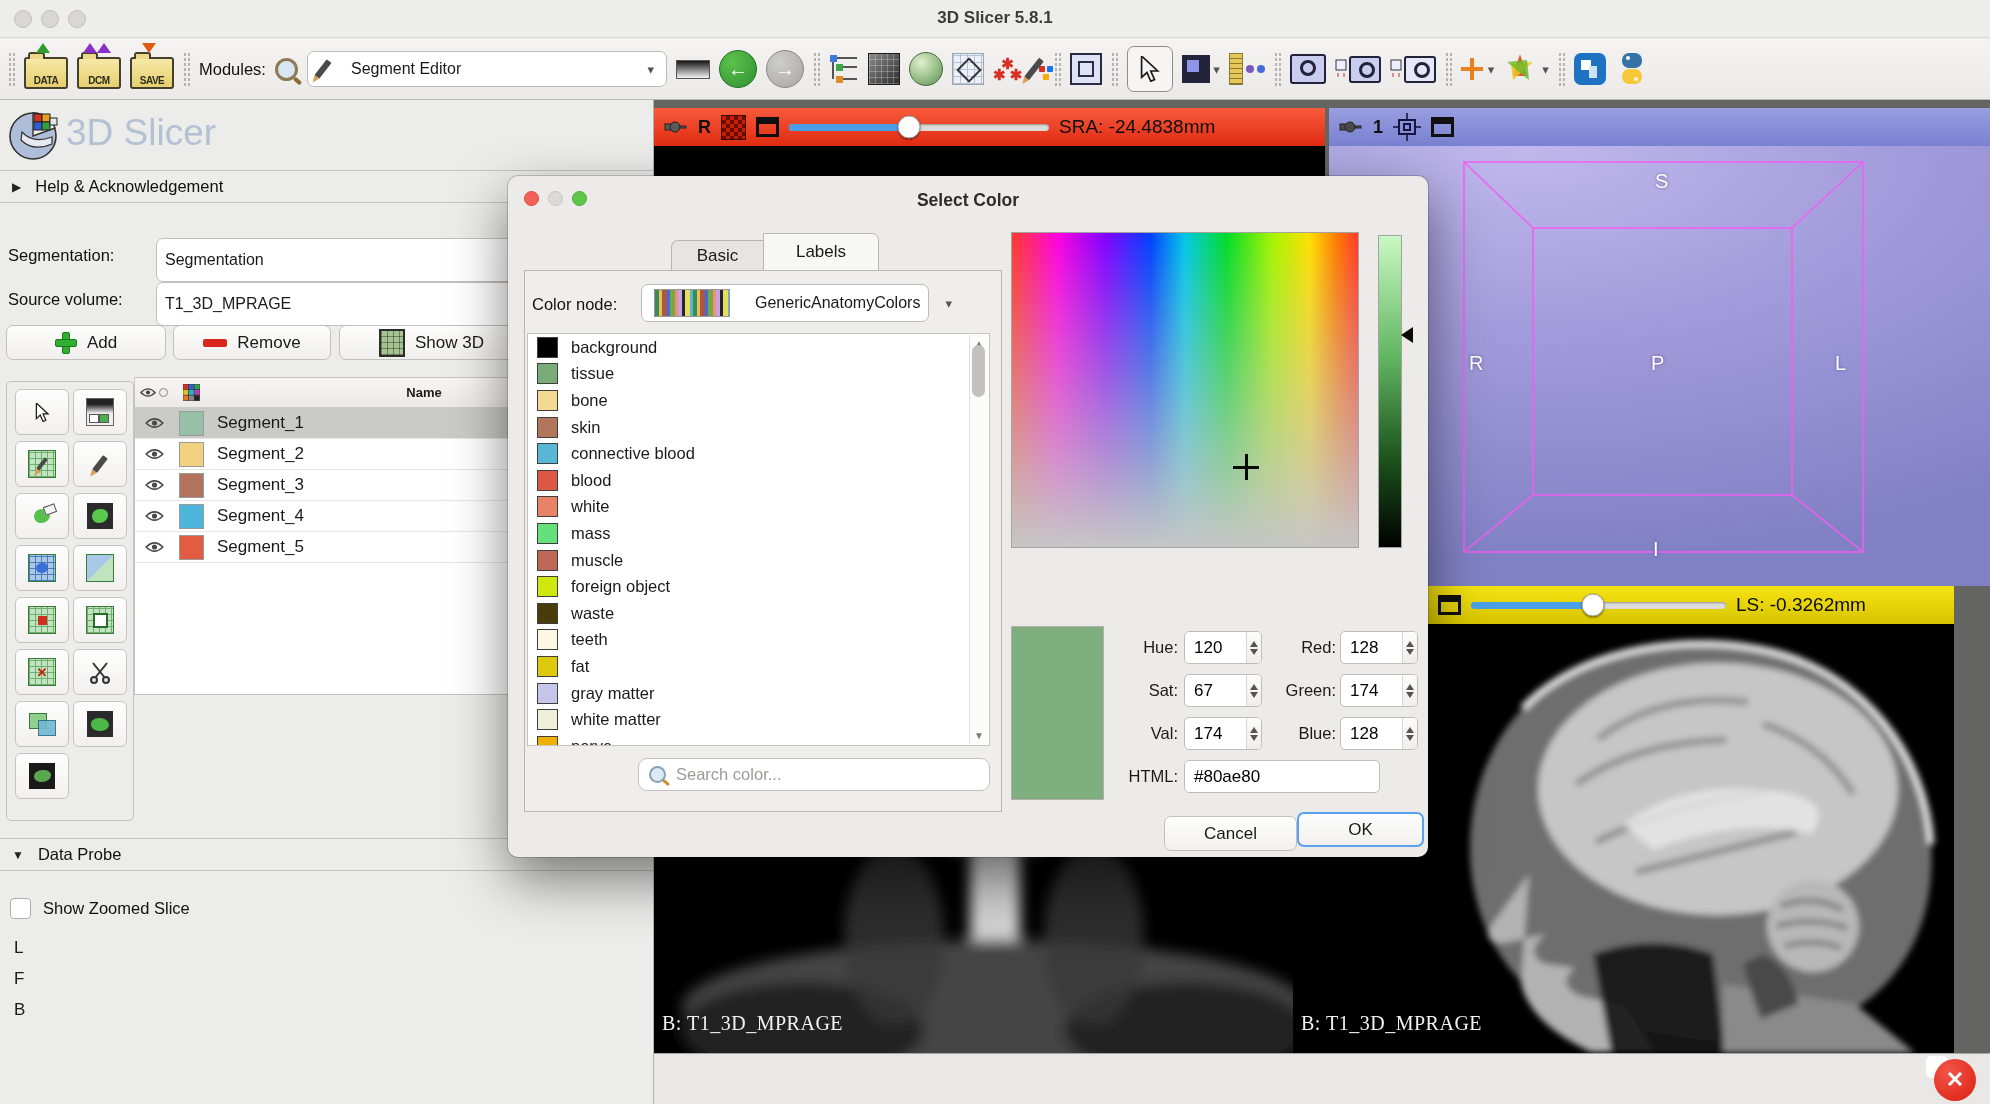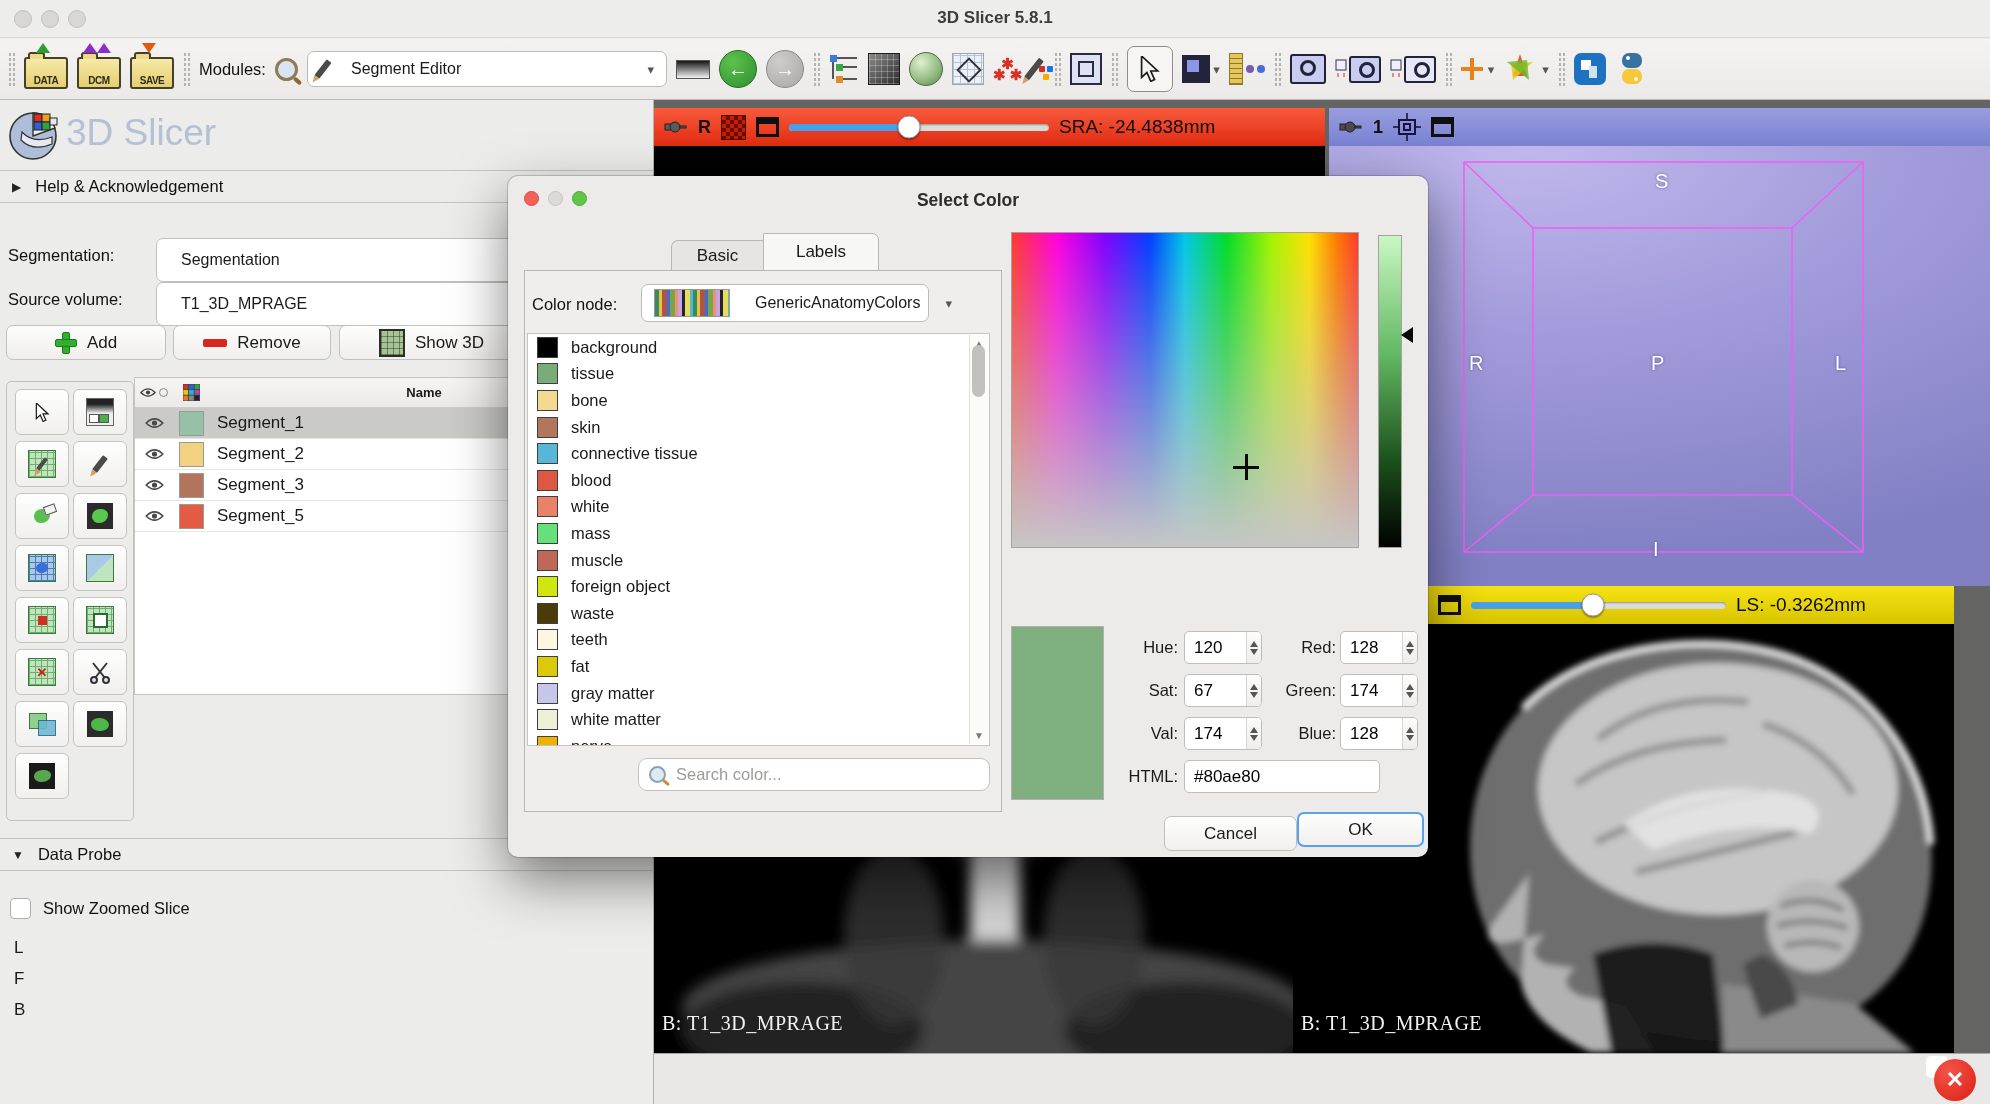--- a/index.html
+++ b/index.html
@@ -54,21 +54,21 @@
   .ext{width:32px;height:32px;background:#1d72c2;border-radius:7px;position:relative;flex:none}
   .ext::before{content:'';position:absolute;left:7px;top:7px;width:10px;height:10px;background:#fff}
   .ext::after{content:'';position:absolute;left:15px;top:13px;width:8px;height:12px;background:#cfe3f5}
 
   
   #leftpanel{left:0;top:100px;width:654px;height:1004px;background:#ececea;border-right:1px solid #b5b3b0;box-sizing:border-box}
   #apptitle{left:66px;top:12px;font-size:37px;color:#b4c0d4}
   .hrow{left:0;width:654px;height:33px;border-top:1px solid #c6c4c1;border-bottom:1px solid #c6c4c1;display:flex;align-items:center;padding-left:12px;box-sizing:border-box;gap:14px}
   .arrow-r{font-size:12px;color:#222}
   .lbl{font-size:16.5px;color:#111}
-  .wcombo{background:#fff;border:1px solid #c2c0bd;border-radius:7px;height:44px;display:flex;align-items:center;padding:0 24px;box-sizing:border-box}
+  .wcombo{background:#fff;border:1px solid #c2c0bd;border-radius:7px;height:44px;display:flex;align-items:center;padding:0 8px;box-sizing:border-box}
   .pushbtn{background:linear-gradient(#fdfdfc,#f0efed);border:1px solid #c2c0bd;border-radius:7px;height:35px;
            display:flex;align-items:center;justify-content:center;gap:10px;font-size:17px;box-sizing:border-box}
   .plus{position:relative;width:22px;height:22px;flex:none}
   .plus::before,.plus::after{content:'';position:absolute;background:#2fae2f;border:1px solid #1d7a1d;border-radius:2px;box-sizing:border-box}
   .plus::before{left:7px;top:0;width:8px;height:22px}
   .plus::after{left:0;top:7px;width:22px;height:8px}
   .minus{width:24px;height:8px;background:#d8281e;border-radius:2px;flex:none}
   .gcube{width:22px;height:24px;background:#a6c492;border:2px solid #2c2c2c;flex:none;
          background-image:repeating-linear-gradient(0deg,rgba(0,0,0,.35) 0 1px,transparent 1px 6px),repeating-linear-gradient(90deg,rgba(0,0,0,.35) 0 1px,transparent 1px 6px)}
   #fxpanel{left:6px;top:281px;width:128px;height:440px;border:1px solid #c4c2bf;border-radius:5px;
@@ -592,20 +592,32 @@
           <span class="segname">Segment_3</span>
         </div>
         <div class="segrow">
           <span class="ceye">
             <svg width="19" height="12" viewBox="0 0 20 13">
               <path d="M1 6.5 Q10 -2.5 19 6.5 Q10 15.5 1 6.5Z" fill="none" stroke="#4a4a4a" stroke-width="1.7"></path>
               <circle cx="10" cy="6.5" r="2.8" fill="#4a4a4a"></circle>
             </svg>
           </span>
           <span class="csw">
+            <span class="sw" style="background: rgb(77, 182, 218);"></span>
+          </span>
+          <span class="segname">Segment_4</span>
+        </div>
+        <div class="segrow">
+          <span class="ceye">
+            <svg width="19" height="12" viewBox="0 0 20 13">
+              <path d="M1 6.5 Q10 -2.5 19 6.5 Q10 15.5 1 6.5Z" fill="none" stroke="#4a4a4a" stroke-width="1.7"></path>
+              <circle cx="10" cy="6.5" r="2.8" fill="#4a4a4a"></circle>
+            </svg>
+          </span>
+          <span class="csw">
             <span class="sw" style="background: rgb(227, 91, 66);"></span>
           </span>
           <span class="segname">Segment_5</span>
         </div>
     </div>
 
     <div class="hrow a" style="top:738px">
       <span class="arrow-r">▼</span>
       <span class="lbl">Data Probe</span>
     </div>
@@ -651,21 +663,21 @@
         <div class="crow">
           <span class="sw2" style="background: rgb(243, 217, 146);"></span>
           <span>bone</span>
         </div>
         <div class="crow">
           <span class="sw2" style="background: rgb(177, 118, 92);"></span>
           <span>skin</span>
         </div>
         <div class="crow">
           <span class="sw2" style="background: rgb(88, 182, 214);"></span>
-          <span>connective tissue</span>
+          <span>connective blood</span>
         </div>
         <div class="crow">
           <span class="sw2" style="background: rgb(221, 87, 69);"></span>
           <span>blood</span>
         </div>
         <div class="crow">
           <span class="sw2" style="background: rgb(232, 131, 106);"></span>
           <span>white</span>
         </div>
         <div class="crow">

